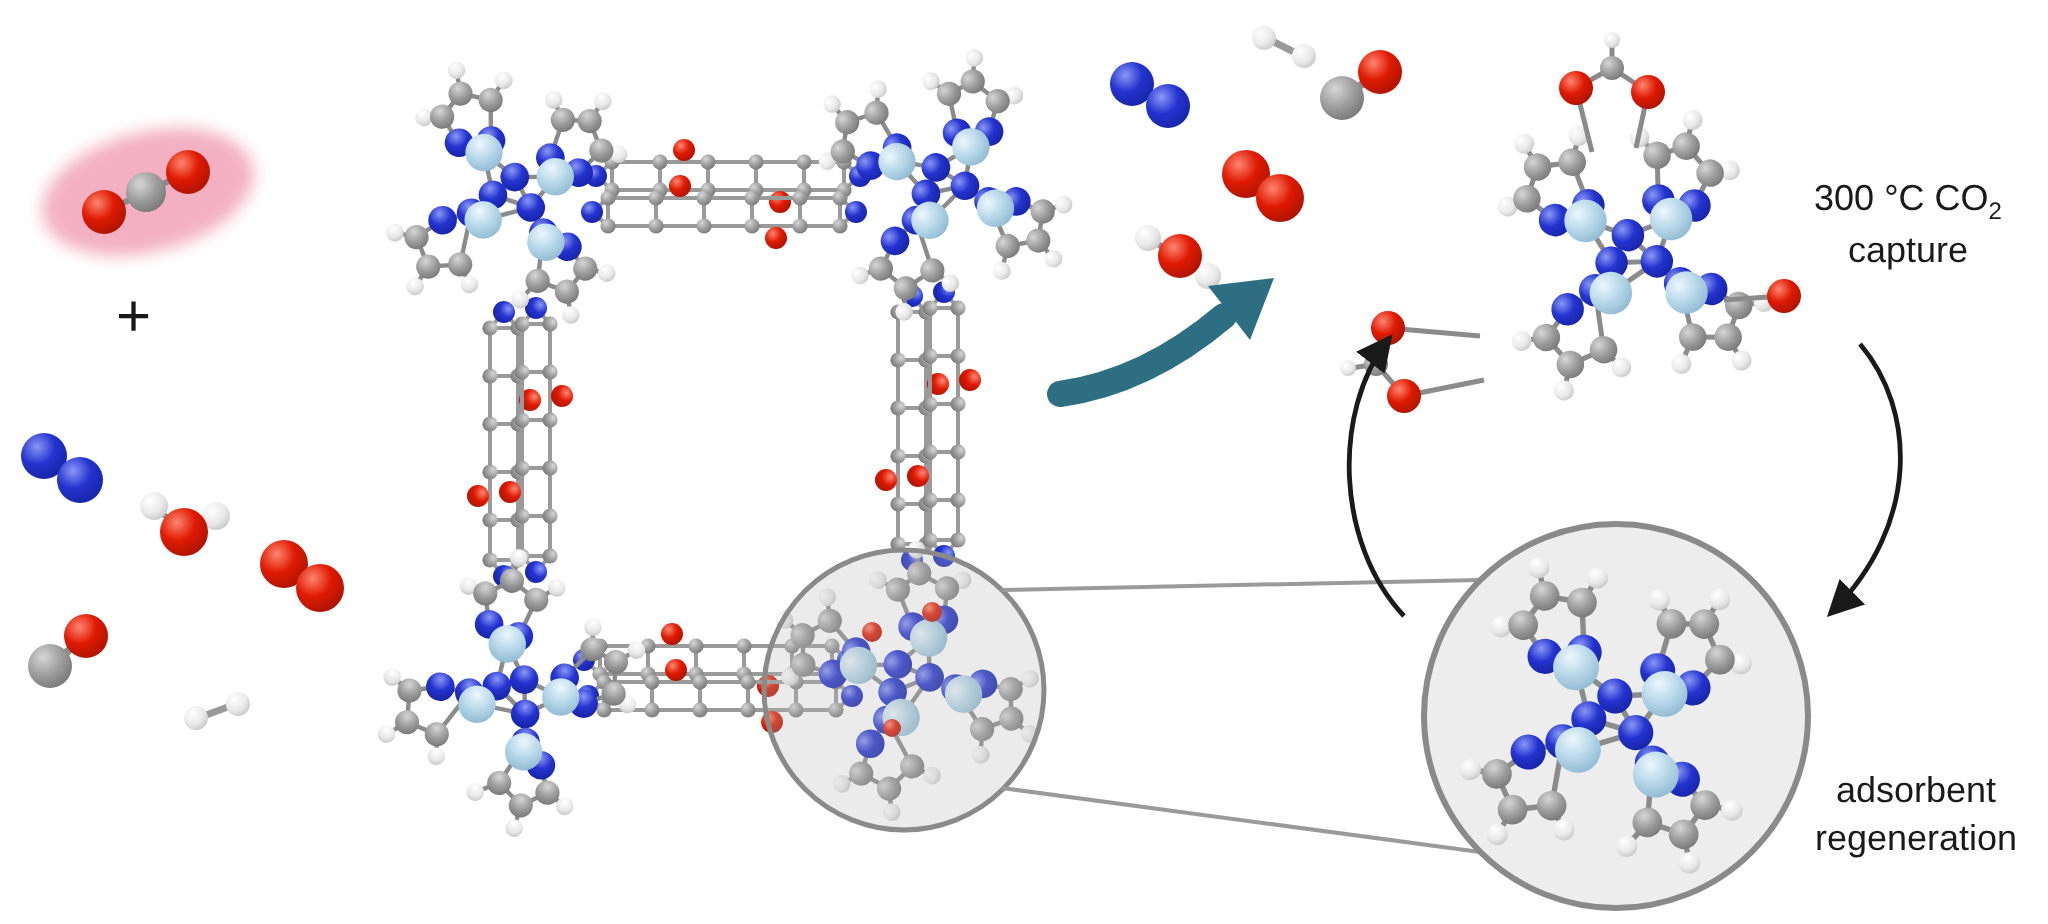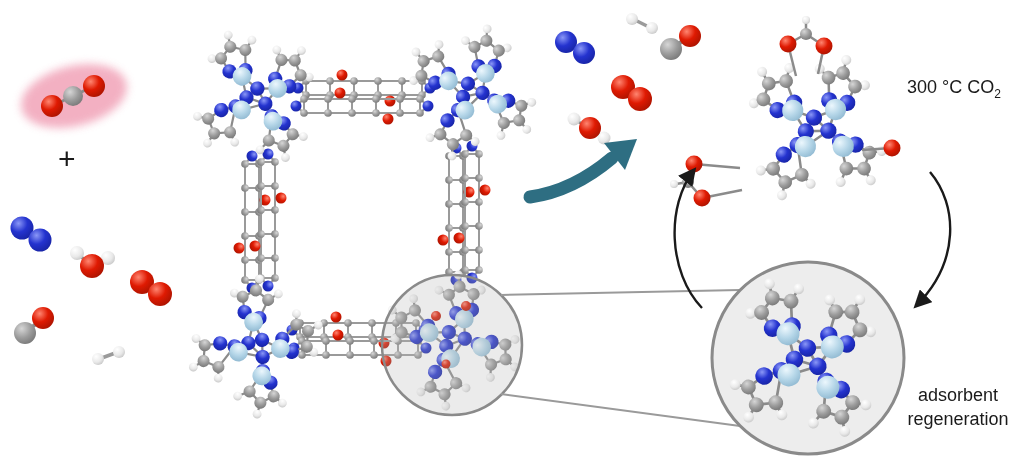--- a/index.html
+++ b/index.html
@@ -323,22 +323,23 @@
       <circle cx="892" cy="148" r="8.5" fill="url(#gradO)"></circle>
     </g>
   </g>
 
   <path d="M 930 172 C 958 205 960 262 916 306" fill="none" stroke="#1a1a1a" stroke-width="2.4" marker-end="url(#arrowhead)"></path>
   <path d="M 702 308 C 668 272 666 206 694 170" fill="none" stroke="#1a1a1a" stroke-width="2.4" marker-end="url(#arrowhead)"></path>
 </svg>
 
 <div class="plus">+</div>
 
-<div class="label" style="left:888px;top:76px;width:132px;">
+<div class="label" style="left:888px;top:88px;width:132px;">
   <div><span>300 °C CO</span><sub>2</sub></div>
+  <div>capture</div>
 </div>
 
 <div class="label" style="left:890px;top:384px;width:136px;">
   <div>adsorbent</div>
   <div>regeneration</div>
 </div>
 
 </div>
 
 </body></html>

